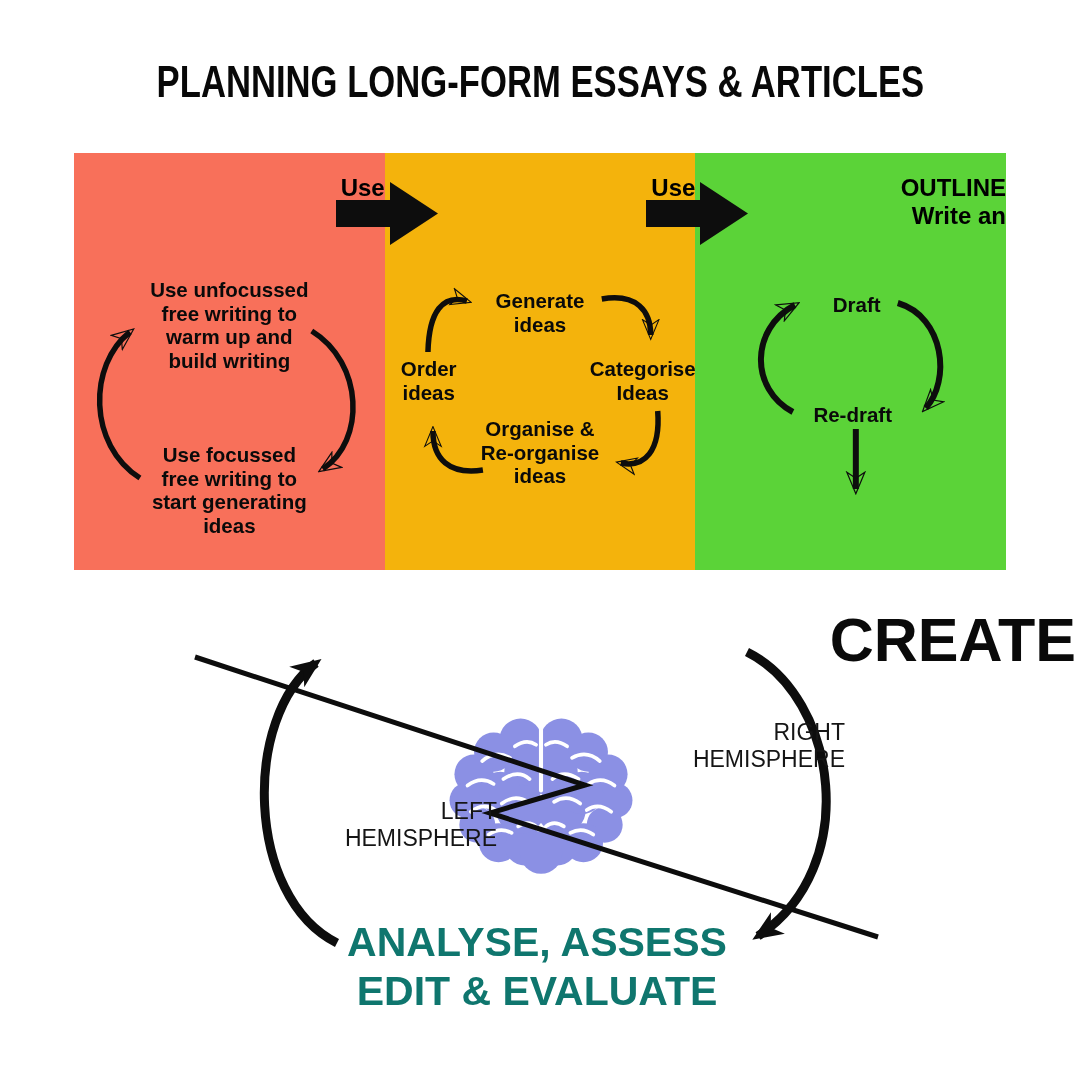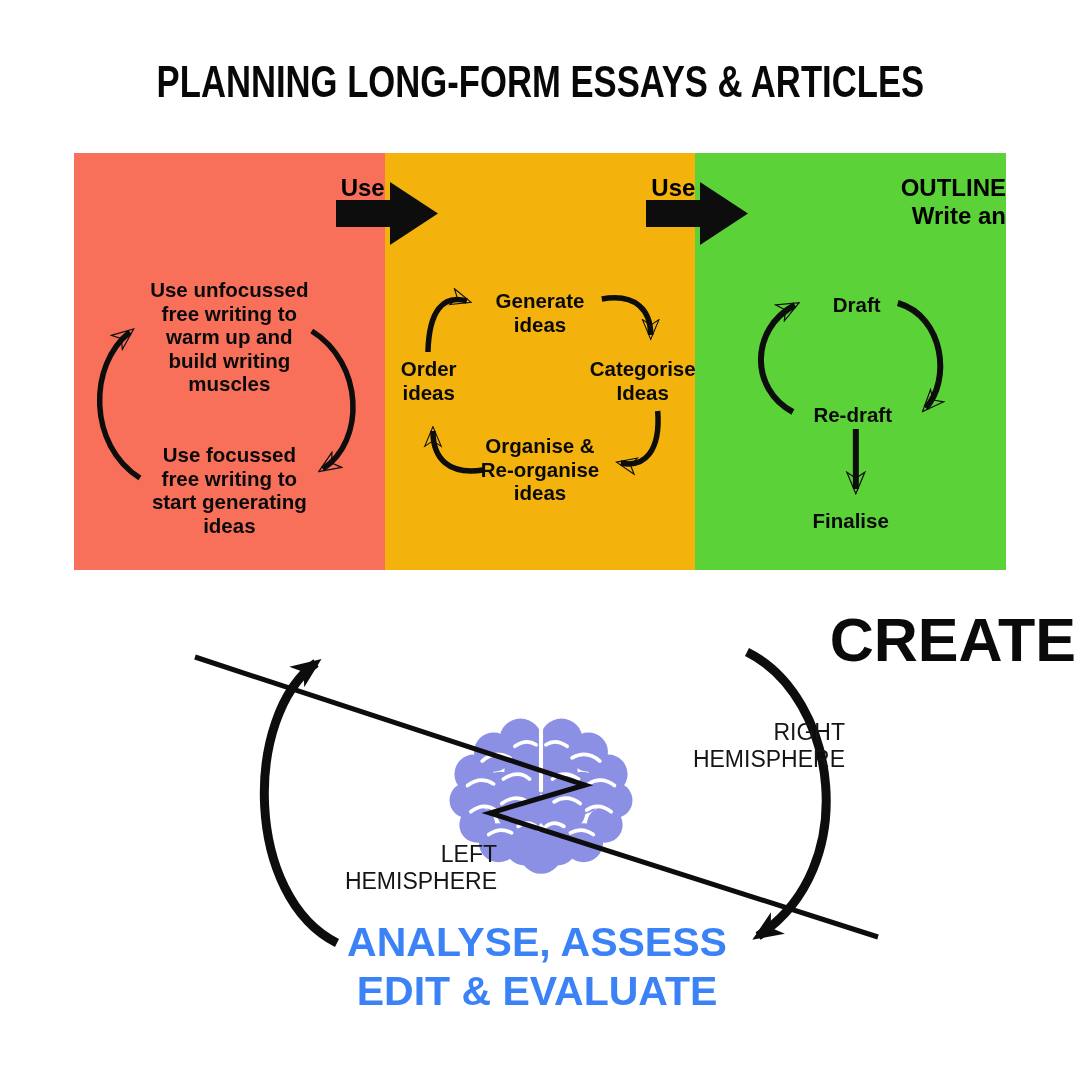--- a/index.html
+++ b/index.html
@@ -30,36 +30,36 @@
   .txt{position:absolute;font-size:20.5px;font-weight:700;line-height:23.5px;text-align:center;color:#0a0a0a}
   .cycle-svg{position:absolute;left:0;top:0;width:100%;height:100%;pointer-events:none}
   .cycle-svg path,.cycle-svg line{stroke:var(--ink);fill:none}
 
   
   .p1-b1{top:125px;left:0;width:100%}
   .p1-b2{top:290px;left:0;width:100%}
   
   .p2-top{top:136px;left:0;width:100%}
   .p2-right{top:204px;left:188px;width:140px}
-  .p2-bottom{top:281px;left:0;width:100%}
+  .p2-bottom{top:264px;left:0;width:100%}
   .p2-left{top:204px;left:-4px;width:96px}
   
   .p3-draft{top:140px;left:6px;width:100%}
   .p3-redraft{top:250px;left:2px;width:100%}
   .p3-finalise{top:356px;left:0;width:100%}
 
   
   #create{position:absolute;top:606px;left:0;width:1076px;text-align:right;
     font-size:61px;line-height:68px;font-weight:700;color:#0a0a0a}
   #brain{position:absolute;left:443px;top:715px;width:196px;height:164px}
   .hemi{position:absolute;text-align:right;font-size:23px;font-weight:500;line-height:27px;color:#151515}
   #right-hemi{top:719px;left:620px;width:225px}
-  #left-hemi{top:841px;left:272px;width:225px}
+  #left-hemi{top:798px;left:272px;width:225px}
   #analyse{position:absolute;top:918px;left:0;width:1074px;text-align:center;
-    font-size:41px;line-height:49px;font-weight:700;color:#3b82f6}
+    font-size:41px;line-height:49px;font-weight:700;color:#0f766e}
 
   #overlay{position:absolute;left:0;top:0;width:1080px;height:1080px;pointer-events:none}
   #overlay .stroke{stroke:var(--ink);fill:none}
   #overlay .fill{fill:var(--ink)}
 </style>
 </head>
 <body>
 
 <div id="canvas">
 
@@ -80,21 +80,20 @@
           </marker>
         </defs>
         <path d="M 66 325 C 14 292, 14 212, 56 179" stroke-width="5.5" marker-end="url(#ahp1)"></path>
         <path d="M 238 178 C 290 210, 292 288, 249 316" stroke-width="5.5" marker-end="url(#ahp1)"></path>
       </svg>
       <div class="txt p1-b1">
         <div>Use unfocussed</div>
         <div>free writing to</div>
         <div>warm up and</div>
         <div>build writing</div>
-        <div>muscles</div>
       </div>
       <div class="txt p1-b2">
         <div>Use focussed</div>
         <div>free writing to</div>
         <div>start generating</div>
         <div>ideas</div>
       </div>
     </div>
 
     <div class="panel panel-yellow">
@@ -144,23 +143,20 @@
         </defs>
         <path d="M 98 259 C 55 236, 55 176, 100 152" stroke-width="6" marker-end="url(#ahp3)"></path>
         <path d="M 203 150 C 250 164, 256 228, 231 255" stroke-width="6" marker-end="url(#ahp3)"></path>
         <line x1="161" y1="276" x2="161" y2="336" stroke-width="6" marker-end="url(#ahp3)"></line>
       </svg>
       <div class="txt p3-draft">
         <div>Draft</div>
       </div>
       <div class="txt p3-redraft">
         <div>Re-draft</div>
-      </div>
-      <div class="txt p3-finalise">
-        <div>Finalise</div>
       </div>
     </div>
   </div>
 
   <svg id="brain" viewBox="0 0 240 200">
     <g fill="var(--brain-purple)">
       <g id="halfL">
         <circle cx="95" cy="30" r="26"></circle>
           <circle cx="62" cy="45" r="24"></circle>
         <circle cx="38" cy="72" r="24"></circle>

